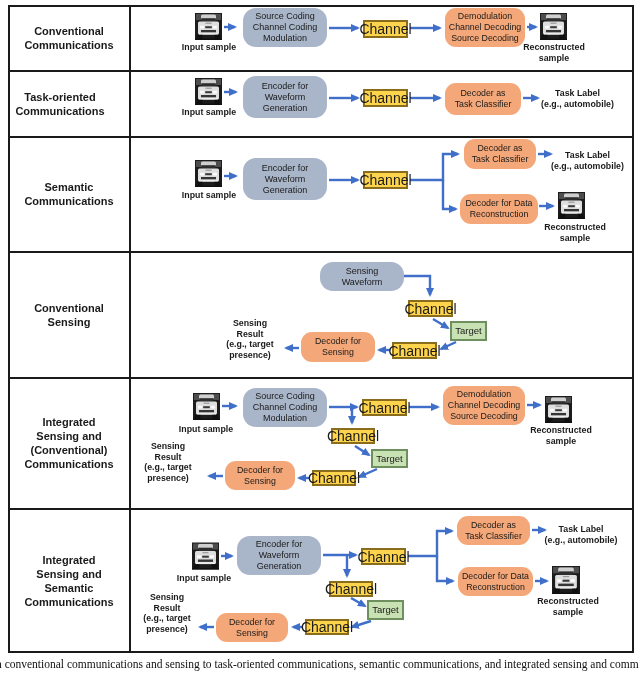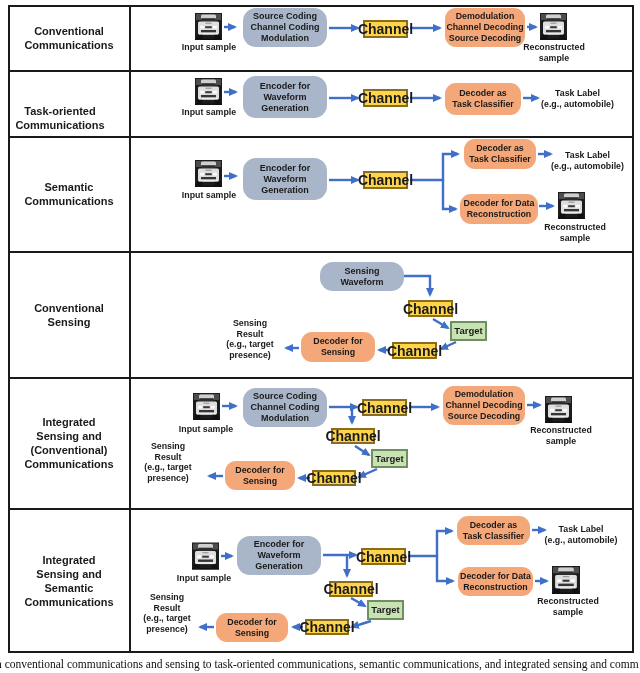--- a/index.html
+++ b/index.html
@@ -3,21 +3,21 @@
 <meta charset="utf-8">
 <style>
   html,body{margin:0;padding:0;background:#fff;}
   #screen{position:relative;width:640px;height:673px;background:#fff;overflow:hidden;
           font-family:"Liberation Sans",sans-serif;color:#1a1a1a;}
   .line{position:absolute;background:#1a1a1a;}
   .frame{position:absolute;border:2px solid #1a1a1a;box-sizing:border-box;background:transparent;}
   .pre{white-space:pre-line;}
   .rowlabel{position:absolute;font-size:11px;line-height:14px;font-weight:700;text-align:center;}
   .bx{position:absolute;display:flex;align-items:center;justify-content:center;text-align:center;
-      font-weight:700;box-sizing:border-box;z-index:3;}
+      font-weight:400;box-sizing:border-box;z-index:3;}
   .gray{background:#a9b5c8;border-radius:13px;font-size:9px;line-height:11px;}
   .orange{background:#f4a778;border-radius:11px;font-size:8.8px;line-height:11px;}
   .chan{background:#ffd44d;border:2px solid #8a6d1c;font-size:14px;line-height:10px;}
   .target{background:#c9e2b4;border:2px solid #6e8f5e;font-size:9.5px;line-height:10px;}
   .cap{position:absolute;font-size:8.8px;line-height:10.5px;font-weight:700;text-align:center;z-index:3;}
   .car{position:absolute;z-index:3;}
   #arrowsvg{position:absolute;left:0;top:0;z-index:2;}
   #caption{position:absolute;font-family:"Liberation Serif",serif;font-size:11.5px;color:#111;
            white-space:nowrap;z-index:1;}
 </style>
@@ -103,21 +103,21 @@
       <path d="M535 581 H547" marker-end="url(#ah)"></path>
       <path d="M351 598 L365 606" marker-end="url(#ah)"></path>
       <path d="M371 621 L352 627" marker-end="url(#ah)"></path>
       <path d="M303 627 H293" marker-end="url(#ah)"></path>
       <path d="M214 627 H200" marker-end="url(#ah)"></path>
     </g>
   </svg>
 
   <div class="rowlabel pre" style="left:10px;top:24px;width:118px">Conventional
 Communications</div>
-  <div class="rowlabel pre" style="left:10px;top:104px;width:100px">Task-oriented
+  <div class="rowlabel pre" style="left:10px;top:90px;width:100px">Task-oriented
 Communications</div>
   <div class="rowlabel pre" style="left:10px;top:180px;width:118px">Semantic
 Communications</div>
   <div class="rowlabel pre" style="left:10px;top:301px;width:118px">Conventional
 Sensing</div>
   <div class="rowlabel pre" style="left:10px;top:415px;width:118px">Integrated
 Sensing and
 (Conventional)
 Communications</div>
   <div class="rowlabel pre" style="left:10px;top:553px;width:118px">Integrated

